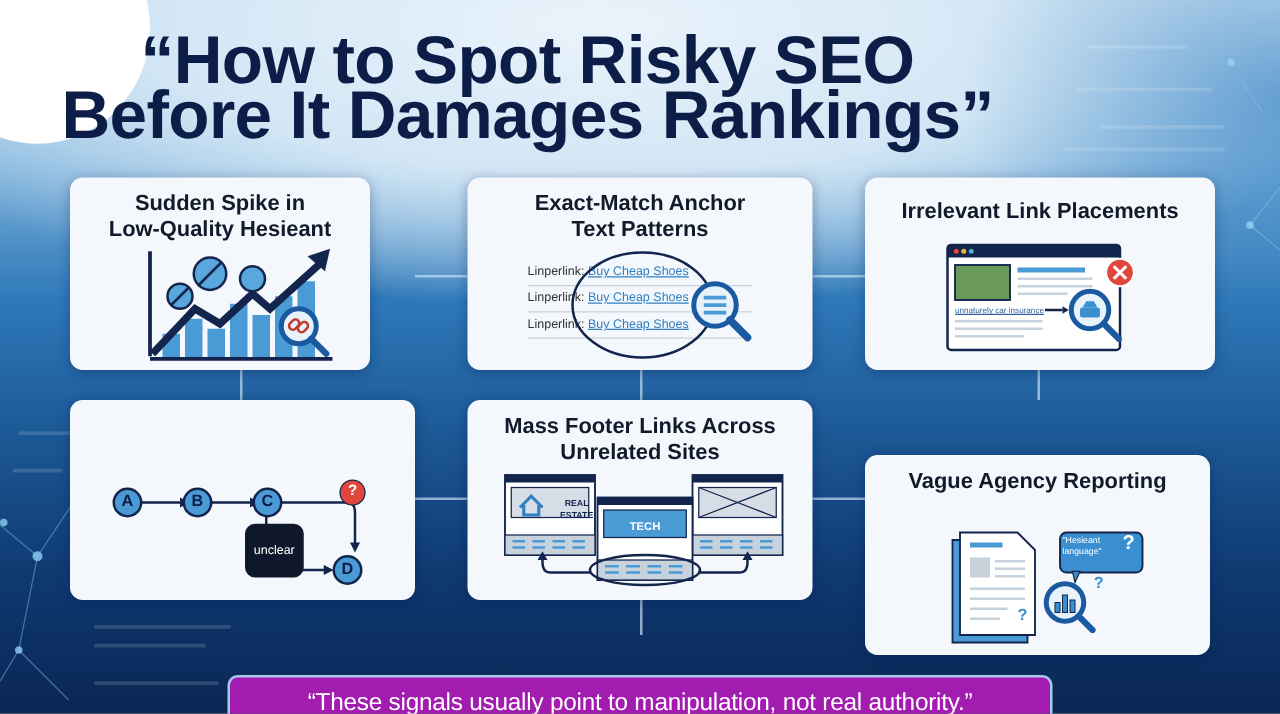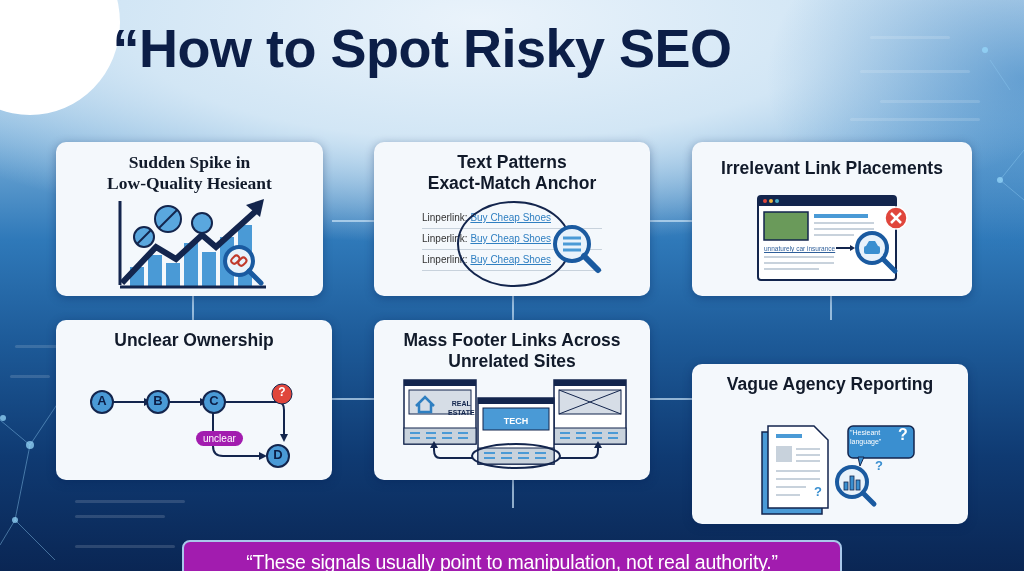--- a/index.html
+++ b/index.html
@@ -81,32 +81,33 @@
 <div class="code-line" style="left:880px;top:100px;width:100px;"></div>
 <div class="code-line" style="left:850px;top:118px;width:130px;"></div>
 <div class="code-line" style="left:15px;top:345px;width:60px;"></div>
 <div class="code-line" style="left:10px;top:375px;width:40px;"></div>
 <div class="code-line" style="left:75px;top:500px;width:110px;"></div>
 <div class="code-line" style="left:75px;top:515px;width:90px;"></div>
 <div class="code-line" style="left:75px;top:545px;width:100px;"></div>
 
 <h1 class="title">
   <span>“How to Spot Risky SEO</span>
+  <span>Before It Damages Rankings”</span>
 </h1>
 
 <div class="connector" style="left:192px;top:296px;width:2px;height:24px;"></div>
 <div class="connector" style="left:512px;top:296px;width:2px;height:24px;"></div>
 <div class="connector" style="left:830px;top:296px;width:2px;height:24px;"></div>
 <div class="connector" style="left:332px;top:220px;width:42px;height:2px;"></div>
 <div class="connector" style="left:650px;top:220px;width:42px;height:2px;"></div>
 <div class="connector" style="left:332px;top:398px;width:42px;height:2px;"></div>
 <div class="connector" style="left:650px;top:398px;width:42px;height:2px;"></div>
 <div class="connector" style="left:512px;top:480px;width:2px;height:28px;"></div>
 
-<div class="card" style="left:56px;top:142px;width:267px;height:154px;font-family:Liberation Serif, serif;">
+<div class="card" style="left:56px;top:142px;width:240px;height:154px;">
   <div class="card-title" style="top:10px;">
     <div>Sudden Spike in</div>
     <div>Low-Quality Hesieant</div>
   </div>
   <svg style="left:60px;top:55px;" width="180" height="95" viewBox="0 0 180 95">
     <g fill="#4a9ad6">
       <rect x="14" y="70" width="14" height="20"></rect>
       <rect x="32" y="58" width="14" height="32"></rect>
       <rect x="50" y="66" width="14" height="24"></rect>
       <rect x="68" y="46" width="14" height="44"></rect>
@@ -131,22 +132,22 @@
     <line x1="133" y1="74" x2="145" y2="86" stroke="#1a5aa0" stroke-width="5" stroke-linecap="round"></line>
     <g stroke="#c0392b" stroke-width="2" fill="none">
       <rect x="115" y="60" width="9" height="6" rx="3" transform="rotate(-45 119 63)"></rect>
       <rect x="122" y="62" width="9" height="6" rx="3" transform="rotate(-45 126 65)"></rect>
     </g>
   </svg>
 </div>
 
 <div class="card" style="left:374px;top:142px;width:276px;height:154px;">
   <div class="card-title" style="top:10px;">
+    <div>Exact-Match Anchor</div>
     <div>Text Patterns</div>
-    <div>Exact-Match Anchor</div>
   </div>
   <div style="position:absolute;left:48px;top:66px;width:180px;font-size:10px;line-height:20px;color:#333;">
     <div style="border-bottom:1px solid #c8d2dc;white-space:nowrap;">
       <span>Linperlink:</span>
       <span style="color:#2f7fc1;text-decoration:underline;">Buy Cheap Shoes</span>
     </div>
     <div style="border-bottom:1px solid #c8d2dc;white-space:nowrap;">
       <span>Linperlink:</span>
       <span style="color:#2f7fc1;text-decoration:underline;">Buy Cheap Shoes</span>
     </div>
@@ -195,21 +196,20 @@
     <path d="M114 56 L117 51 L123 51 L126 56 Z" fill="#3a8fd0"></path>
     <circle cx="144" cy="28" r="11" fill="#e0463c" stroke="#fff" stroke-width="1.5"></circle>
     <line x1="139" y1="23" x2="149" y2="33" stroke="#fff" stroke-width="2.5"></line>
     <line x1="149" y1="23" x2="139" y2="33" stroke="#fff" stroke-width="2.5"></line>
   </svg>
   <div style="position:absolute;left:72px;top:103px;font-size:6.5px;color:#2f5f9a;text-decoration:underline;white-space:nowrap;">unnaturely car insurance</div>
 </div>
 
 <div class="card" style="left:56px;top:320px;width:276px;height:160px;">
   <div class="card-title" style="top:10px;">
-    <div>Unclear Ownership</div>
   </div>
   <svg style="left:30px;top:56px;" width="220" height="100" viewBox="0 0 220 100">
     <g stroke="#13254d" stroke-width="2" fill="none">
       <line x1="26" y1="26" x2="60" y2="26"></line>
       <line x1="82" y1="26" x2="116" y2="26"></line>
       <line x1="138" y1="26" x2="192" y2="26"></line>
       <path d="M192 26 Q198 26 198 34 L198 60"></path>
       <path d="M127 36 L127 70 Q127 80 137 80 L175 80"></path>
     </g>
     <g fill="#13254d">
@@ -224,21 +224,21 @@
       <circle cx="128" cy="26" r="11"></circle>
       <circle cx="192" cy="80" r="11"></circle>
     </g>
     <circle cx="196" cy="18" r="10" fill="#e0463c" stroke="#13254d" stroke-width="1"></circle>
   </svg>
   <div style="position:absolute;left:40px;top:73px;width:12px;text-align:center;font-weight:700;font-size:13px;color:#0c1e47;">A</div>
   <div style="position:absolute;left:96px;top:73px;width:12px;text-align:center;font-weight:700;font-size:13px;color:#0c1e47;">B</div>
   <div style="position:absolute;left:152px;top:73px;width:12px;text-align:center;font-weight:700;font-size:13px;color:#0c1e47;">C</div>
   <div style="position:absolute;left:216px;top:127px;width:12px;text-align:center;font-weight:700;font-size:13px;color:#0c1e47;">D</div>
   <div style="position:absolute;left:220px;top:65px;width:12px;text-align:center;font-weight:700;font-size:12px;color:#fff;">?</div>
-  <div style="position:absolute;left:140px;top:99px;padding:2px 7px;background:#a21caf;color:#fff;font-size:10px;border-radius:8px;margin-top:12px;">unclear</div>
+  <div style="position:absolute;left:140px;top:99px;padding:16px 7px;background:#0f172a;color:#fff;font-size:10px;border-radius:8px;">unclear</div>
 </div>
 
 <div class="card" style="left:374px;top:320px;width:276px;height:160px;">
   <div class="card-title" style="top:10px;">
     <div>Mass Footer Links Across</div>
     <div>Unrelated Sites</div>
   </div>
   <svg style="left:26px;top:56px;" width="230" height="100" viewBox="0 0 230 100">
 
     <rect x="4" y="4" width="72" height="64" fill="#fff" stroke="#13254d" stroke-width="1.5"></rect>

